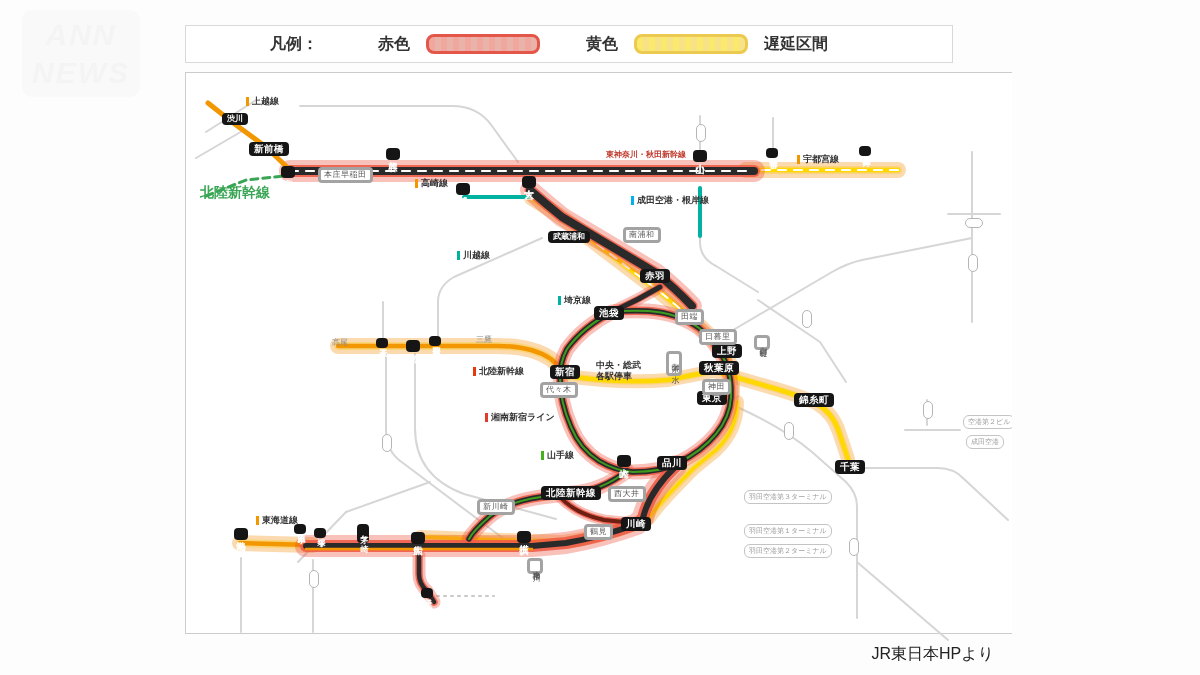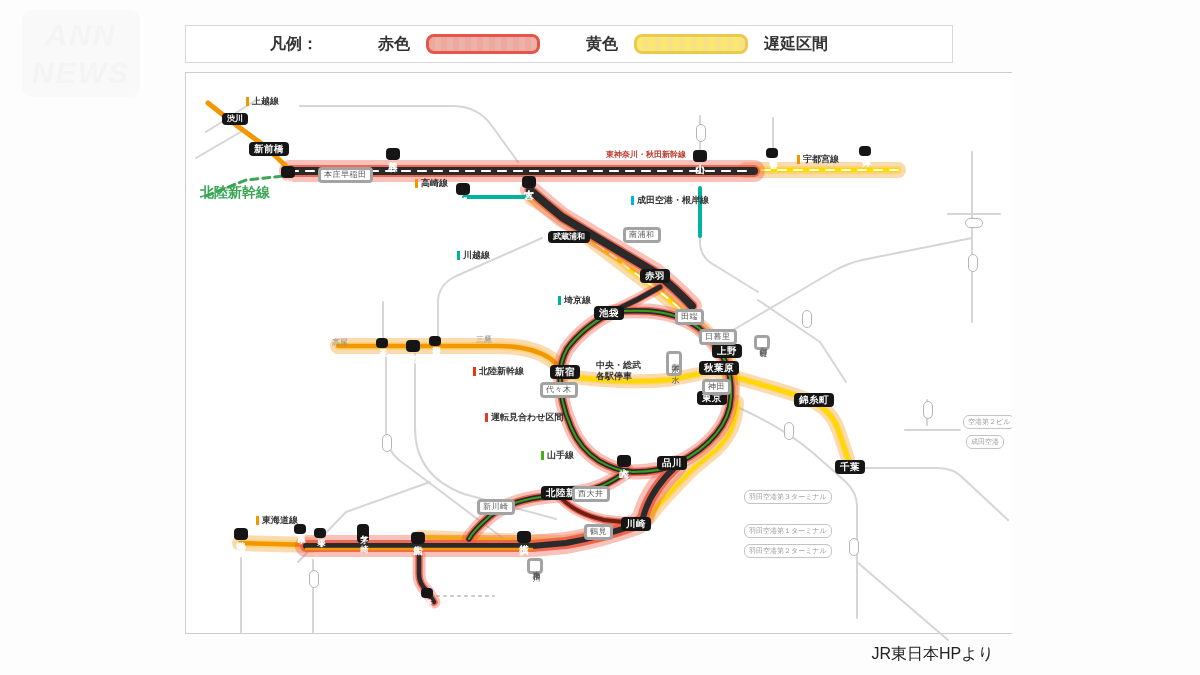--- a/index.html
+++ b/index.html
@@ -216,21 +216,21 @@
   <div class="sh" style="left:657px;top:456px">品川</div>
   <div class="sh" style="left:541px;top:486px">北陸新幹線</div>
   <div class="sh" style="left:621px;top:517px">川崎</div>
 
   <div class="sh wh" style="left:318px;top:167px">本庄早稲田</div>
   <div class="sh wh" style="left:623px;top:227px">南浦和</div>
   <div class="sh wh" style="left:675px;top:309px">田端</div>
   <div class="sh wh" style="left:699px;top:329px">日暮里</div>
   <div class="sh wh" style="left:702px;top:379px">神田</div>
   <div class="sh wh" style="left:540px;top:382px">代々木</div>
-  <div class="sh wh" style="left:572px;top:486px">西大井</div>
+  <div class="sh wh" style="left:608px;top:486px">西大井</div>
   <div class="sh wh" style="left:477px;top:499px">新川崎</div>
   <div class="sh wh" style="left:584px;top:524px">鶴見</div>
 
   <div class="tiny" style="left:332px;top:337px">高尾</div>
   <div class="tiny" style="left:476px;top:334px">三鷹</div>
 
   <div class="ll" style="left:246px;top:95px">
     <span class="tick" style="background:#f39700"></span>
     <span>上越線</span>
   </div>
@@ -261,21 +261,21 @@
     <span>北陸新幹線</span>
   </div>
   <div class="ll" style="left:596px;top:360px">
     <span>
       <span class="two">中央・総武</span>
       <span class="two">各駅停車</span>
     </span>
   </div>
   <div class="ll" style="left:485px;top:411px">
     <span class="tick" style="background:#e23b2e"></span>
-    <span>運転見合わせ区間</span>
+    <span>湘南新宿ライン</span>
   </div>
   <div class="ll" style="left:541px;top:449px">
     <span class="tick" style="background:#48b01c"></span>
     <span>山手線</span>
   </div>
   <div class="ll" style="left:256px;top:514px">
     <span class="tick" style="background:#f39700"></span>
     <span>東海道線</span>
   </div>
 

